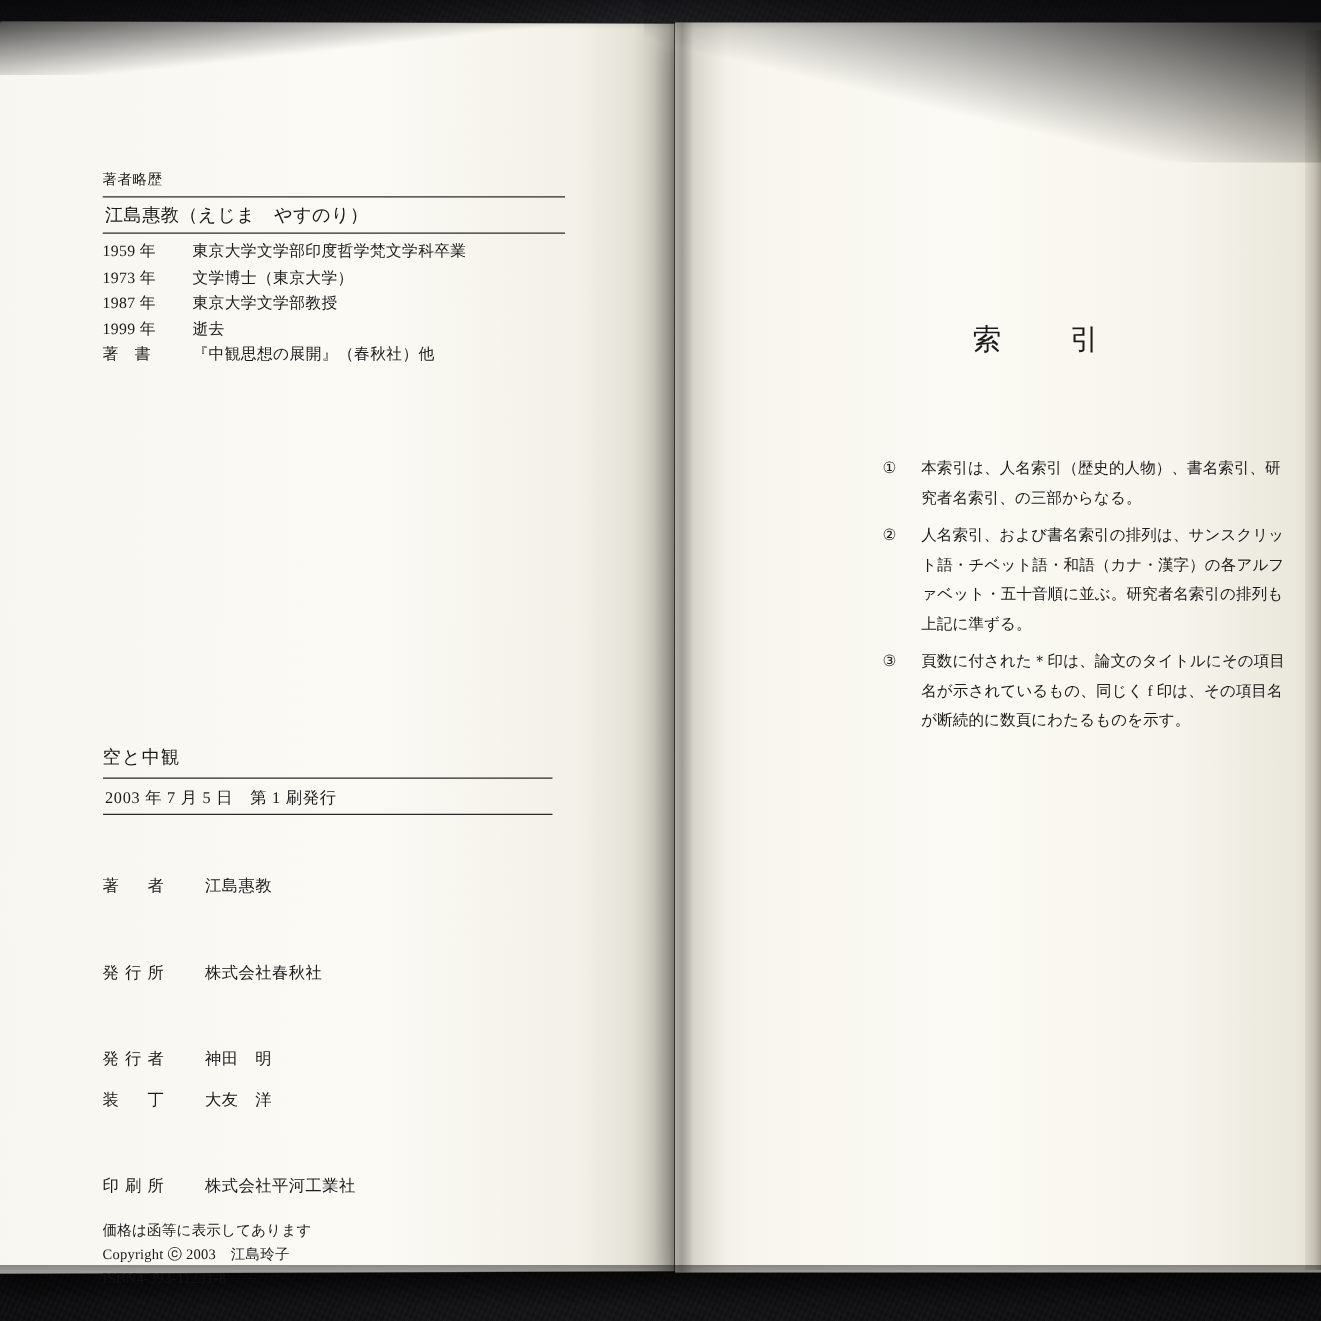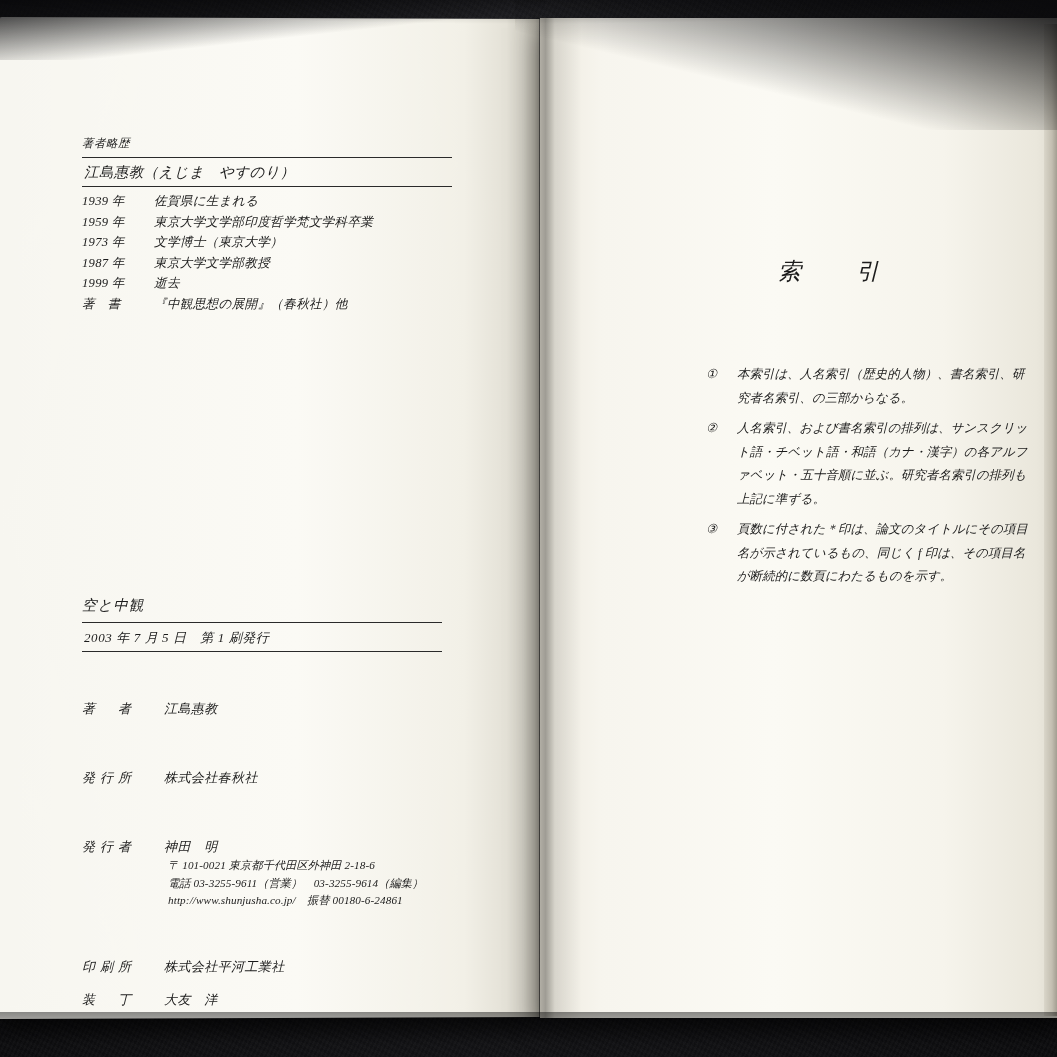--- a/index.html
+++ b/index.html
@@ -30,21 +30,20 @@
     pointer-events: none;
   }
 
   
   .book {
     position: absolute;
     left: 0;
     top: 18px;
     width: 1057px;
     height: 1022px;
-    font-style: italic;
   }
 
   .page {
     position: absolute;
     top: 0;
     height: 1000px;
     background: #f4f2ea;
   }
 
   
@@ -249,24 +248,20 @@
     <div class="lp-inner">
 
       <div class="bio-block">
         <div class="bio-heading">著者略歴</div>
         <div class="rule"></div>
         <div class="bio-name">江島惠教（えじま　やすのり）</div>
         <div class="rule"></div>
 
         <div class="bio-rows">
           <div class="bio-row">
-            <span class="bio-year">1939 年</span>
-            <span class="bio-text">佐賀県に生まれる</span>
-          </div>
-          <div class="bio-row">
             <span class="bio-year">1959 年</span>
             <span class="bio-text">東京大学文学部印度哲学梵文学科卒業</span>
           </div>
           <div class="bio-row">
             <span class="bio-year">1973 年</span>
             <span class="bio-text">文学博士（東京大学）</span>
           </div>
           <div class="bio-row">
             <span class="bio-year">1987 年</span>
             <span class="bio-text">東京大学文学部教授</span>
@@ -294,33 +289,35 @@
             <span class="col-value big">江島惠教</span>
           </div>
           <div class="col-row">
             <span class="col-label">発行所</span>
             <span class="col-value big">株式会社春秋社</span>
           </div>
           <div class="col-row">
             <span class="col-label">発行者</span>
             <span class="col-value big">神田　明</span>
           </div>
-          <div class="col-sub" style="white-space: pre-line;">〒 101-0021 東京都千代田区外神田 2-18-6
-電話 03-3255-9611（営業）　03-3255-9614（編集）
-http://www.shunjusha.co.jp/　振替 00180-6-24861</div>
+          <div class="col-row" style="margin-top:8px;">
+            <span class="col-label">装　丁</span>
+            <span class="col-value big">大友　洋</span>
+          </div>
           <div class="col-row">
             <span class="col-label">印刷所</span>
             <span class="col-value big">株式会社平河工業社</span>
           </div>
-          <div class="col-row" style="margin-top:8px;">
-            <span class="col-label">装　丁</span>
-            <span class="col-value big">大友　洋</span>
-          </div>
-        </div>
-
+        </div>
+
+        <div class="col-foot">
+          <div>価格は函等に表示してあります</div>
+          <div>Copyright ⓒ 2003　江島玲子</div>
+          <div>ISBN4-393-11231-8</div>
+        </div>
       </div>
     </div>
 
     <div class="rp-inner">
       <div class="index-title">索　引</div>
 
       <div class="notes">
         <div class="note">
           <span class="note-num">①</span>
           <span class="note-body">本索引は、人名索引（歴史的人物）、書名索引、研究者名索引、の三部からなる。</span>

